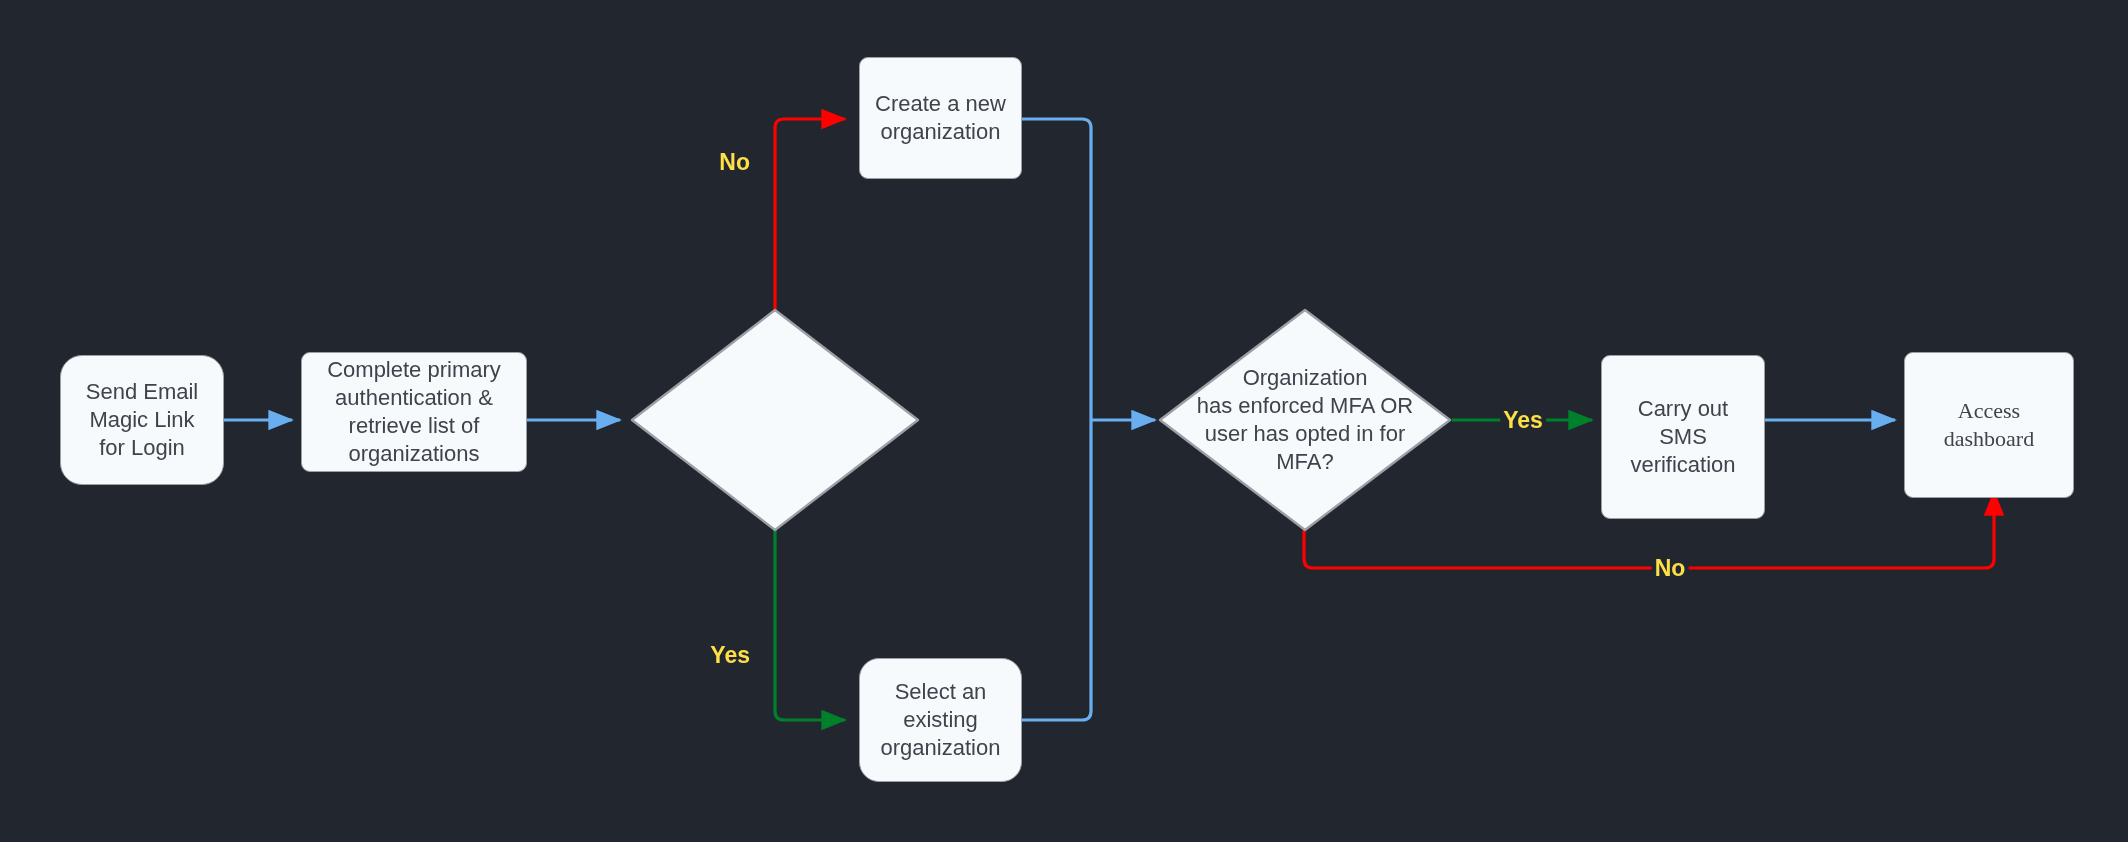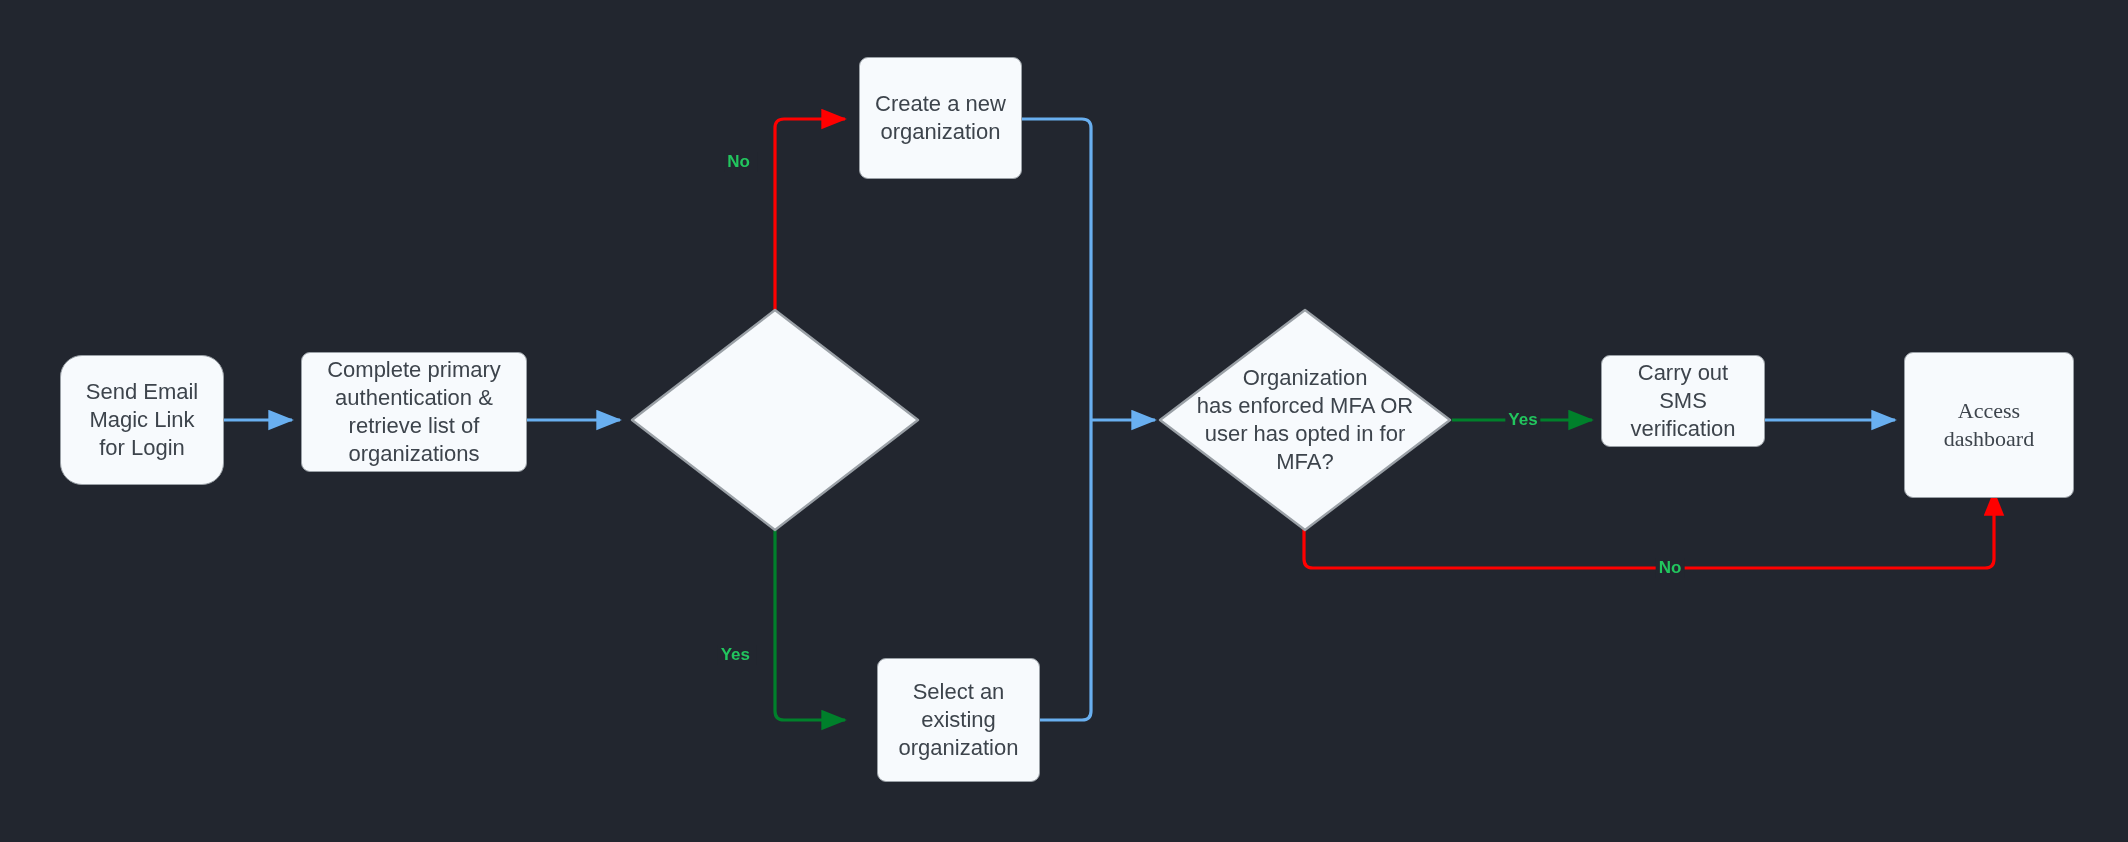--- a/index.html
+++ b/index.html
@@ -59,22 +59,22 @@
     z-index: 2;
     color: #3d444c;
     font-size: 22px;
     line-height: 28px;
     text-align: center;
     white-space: pre-line;
     pointer-events: none;
   }
   .edge-label {
     position: absolute;
-    color: #22c55e;
-    font-size: 17px;
+    color: #fde047;
+    font-size: 23px;
     font-weight: bold;
     font-family: "Liberation Sans", sans-serif;
     background: #22262f;
     padding: 0 3px;
     line-height: 20px;
     white-space: nowrap;
   }
 </style>
 </head>
 <body>
@@ -132,37 +132,37 @@
     <svg viewBox="0 0 290 224" preserveAspectRatio="none">
       <polygon points="145,2 288,112 145,222 2,112" fill="#f7fafd" stroke="#9aa0a6" stroke-width="2.4" stroke-linejoin="round"></polygon>
     </svg>
   </div>
 
   <div class="node" style="left:859px; top:57px; width:163px; height:122px;">
     <span class="node-text">Create a new
 organization</span>
   </div>
 
-  <div class="node" style="left:877px; top:658px; width:163px; height:124px;">
+  <div class="node" style="left:859px; top:658px; width:163px; height:124px;border-radius:20px;">
     <span class="node-text">Select an
 existing
 organization</span>
   </div>
 
   <div class="diamond" style="left:1158px; top:308px; width:294px; height:224px;">
     <svg viewBox="0 0 294 224" preserveAspectRatio="none">
       <polygon points="147,2 292,112 147,222 2,112" fill="#f7fafd" stroke="#9aa0a6" stroke-width="2.4" stroke-linejoin="round"></polygon>
     </svg>
     <span class="dia-text">Organization
 has enforced MFA OR
 user has opted in for
 MFA?</span>
   </div>
 
-  <div class="node" style="left:1601px; top:355px; width:164px; height:92px;">
+  <div class="node" style="left:1601px; top:355px; width:164px; height:164px;">
     <span class="node-text">Carry out
 SMS
 verification</span>
   </div>
 
   <div class="node" style="left:1904px; top:352px; width:170px; height:146px;font-family:Liberation Serif, serif;">
     <span class="node-text">Access
 dashboard</span>
   </div>
 

